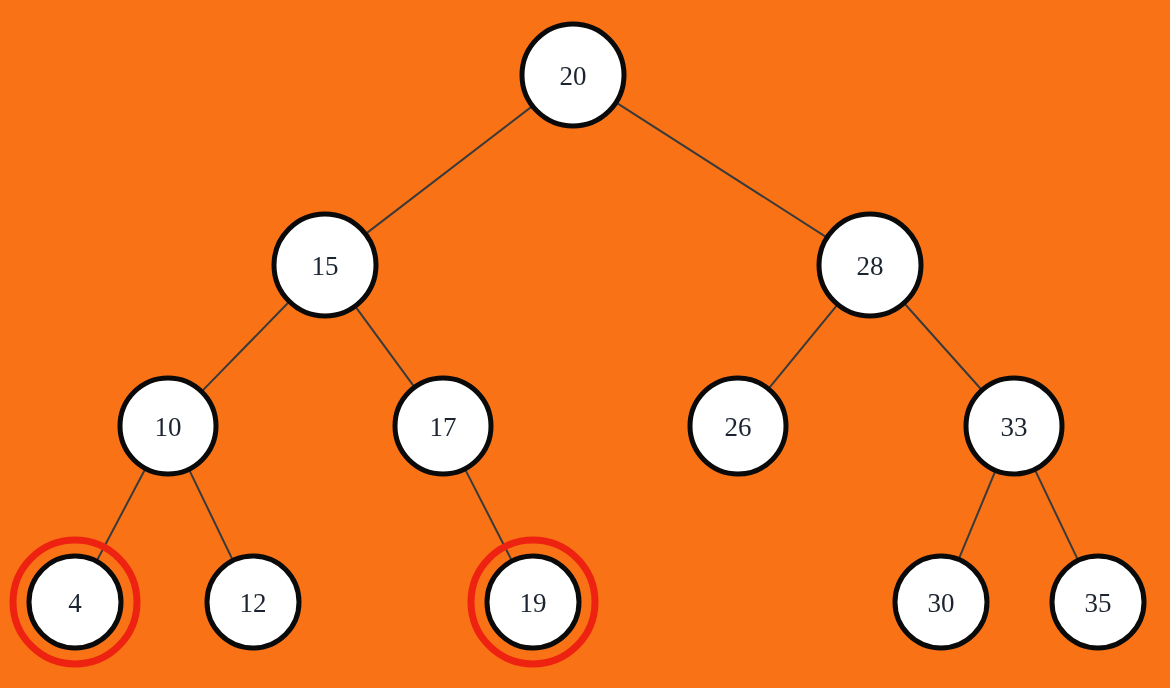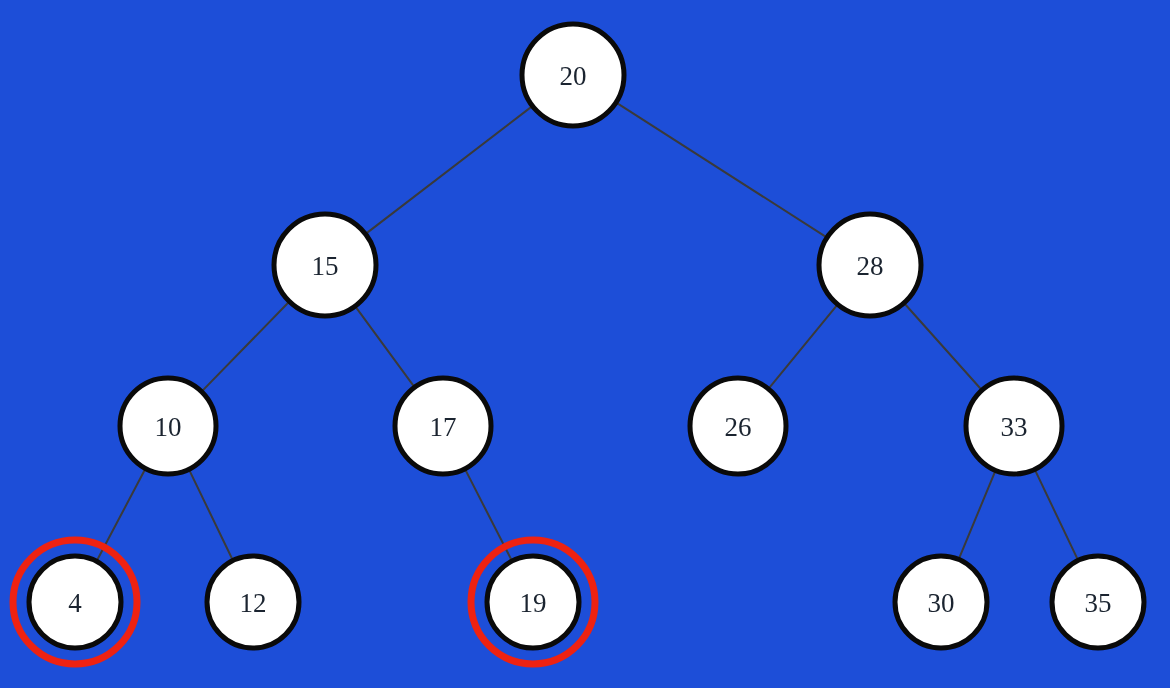--- a/index.html
+++ b/index.html
@@ -10,21 +10,21 @@
   body {
     width: 1170px;
     height: 688px;
     font-family: "Liberation Serif", "DejaVu Serif", serif;
     overflow: hidden;
   }
   #tree-canvas {
     position: relative;
     width: 1170px;
     height: 688px;
-    background: #1d4ed8;
+    background: #f97316;
   }
   #tree-svg {
     position: absolute;
     top: 0;
     left: 0;
     width: 1170px;
     height: 688px;
     display: block;
   }
   .node-label {

